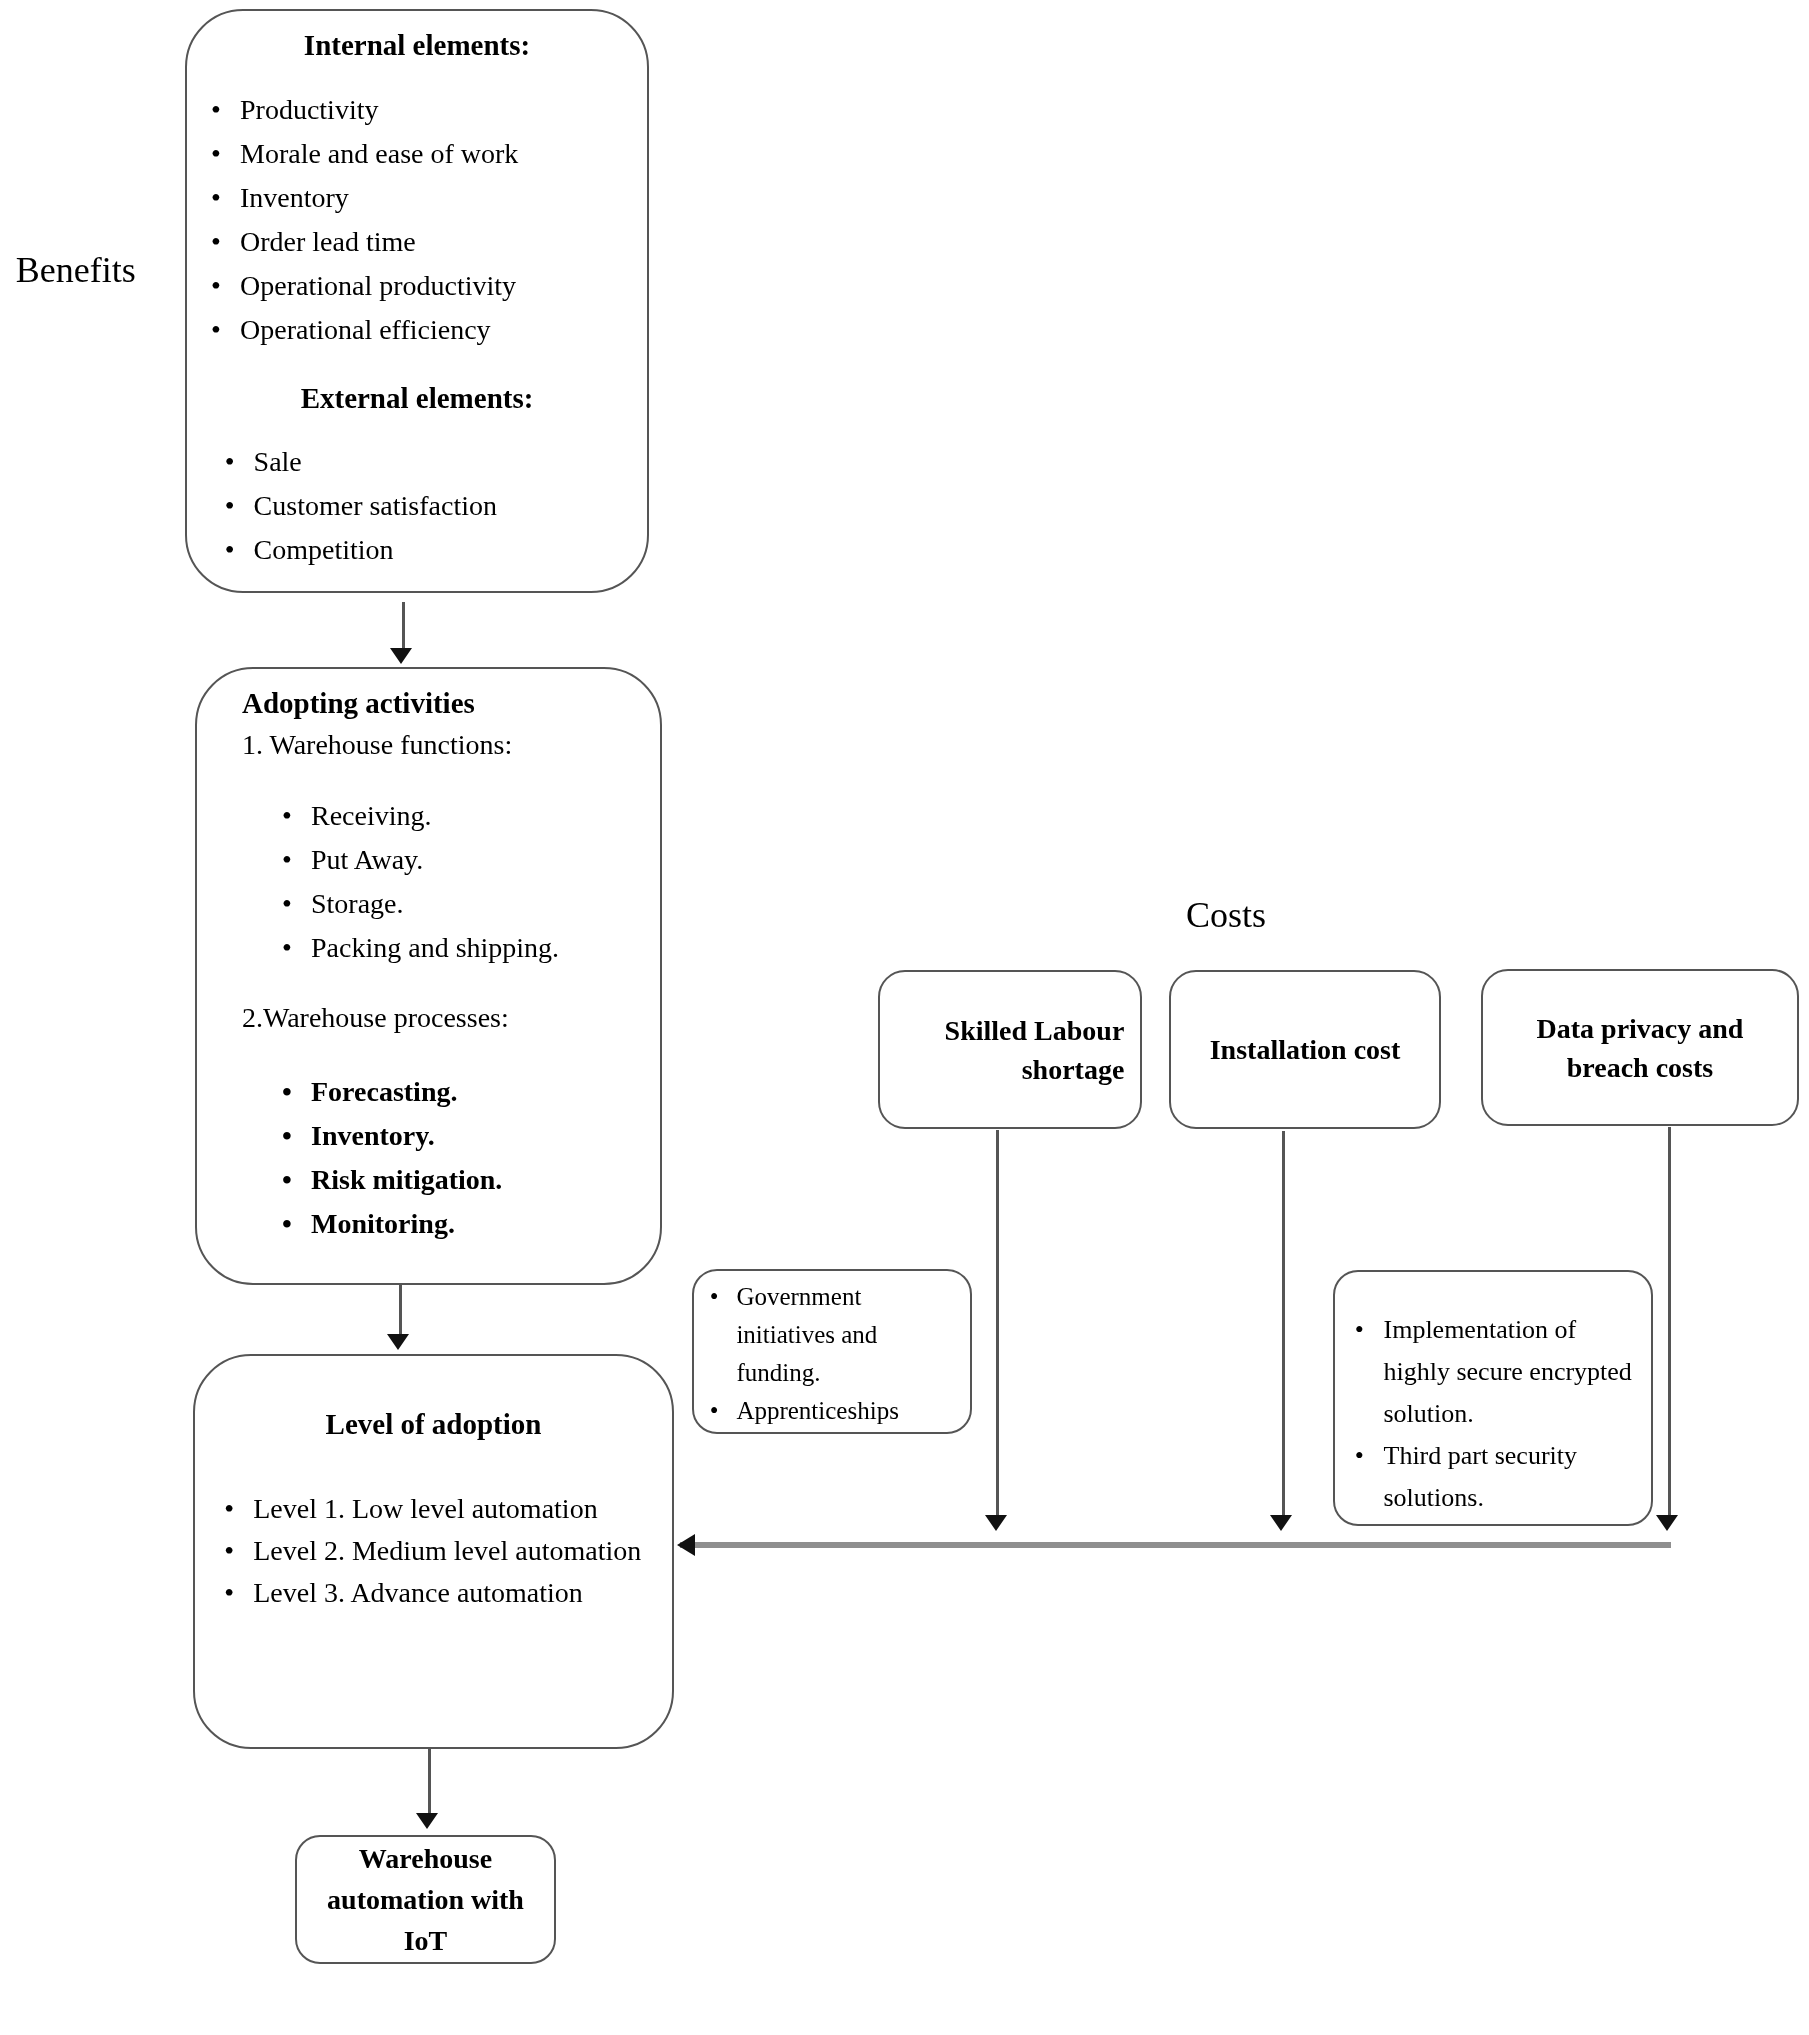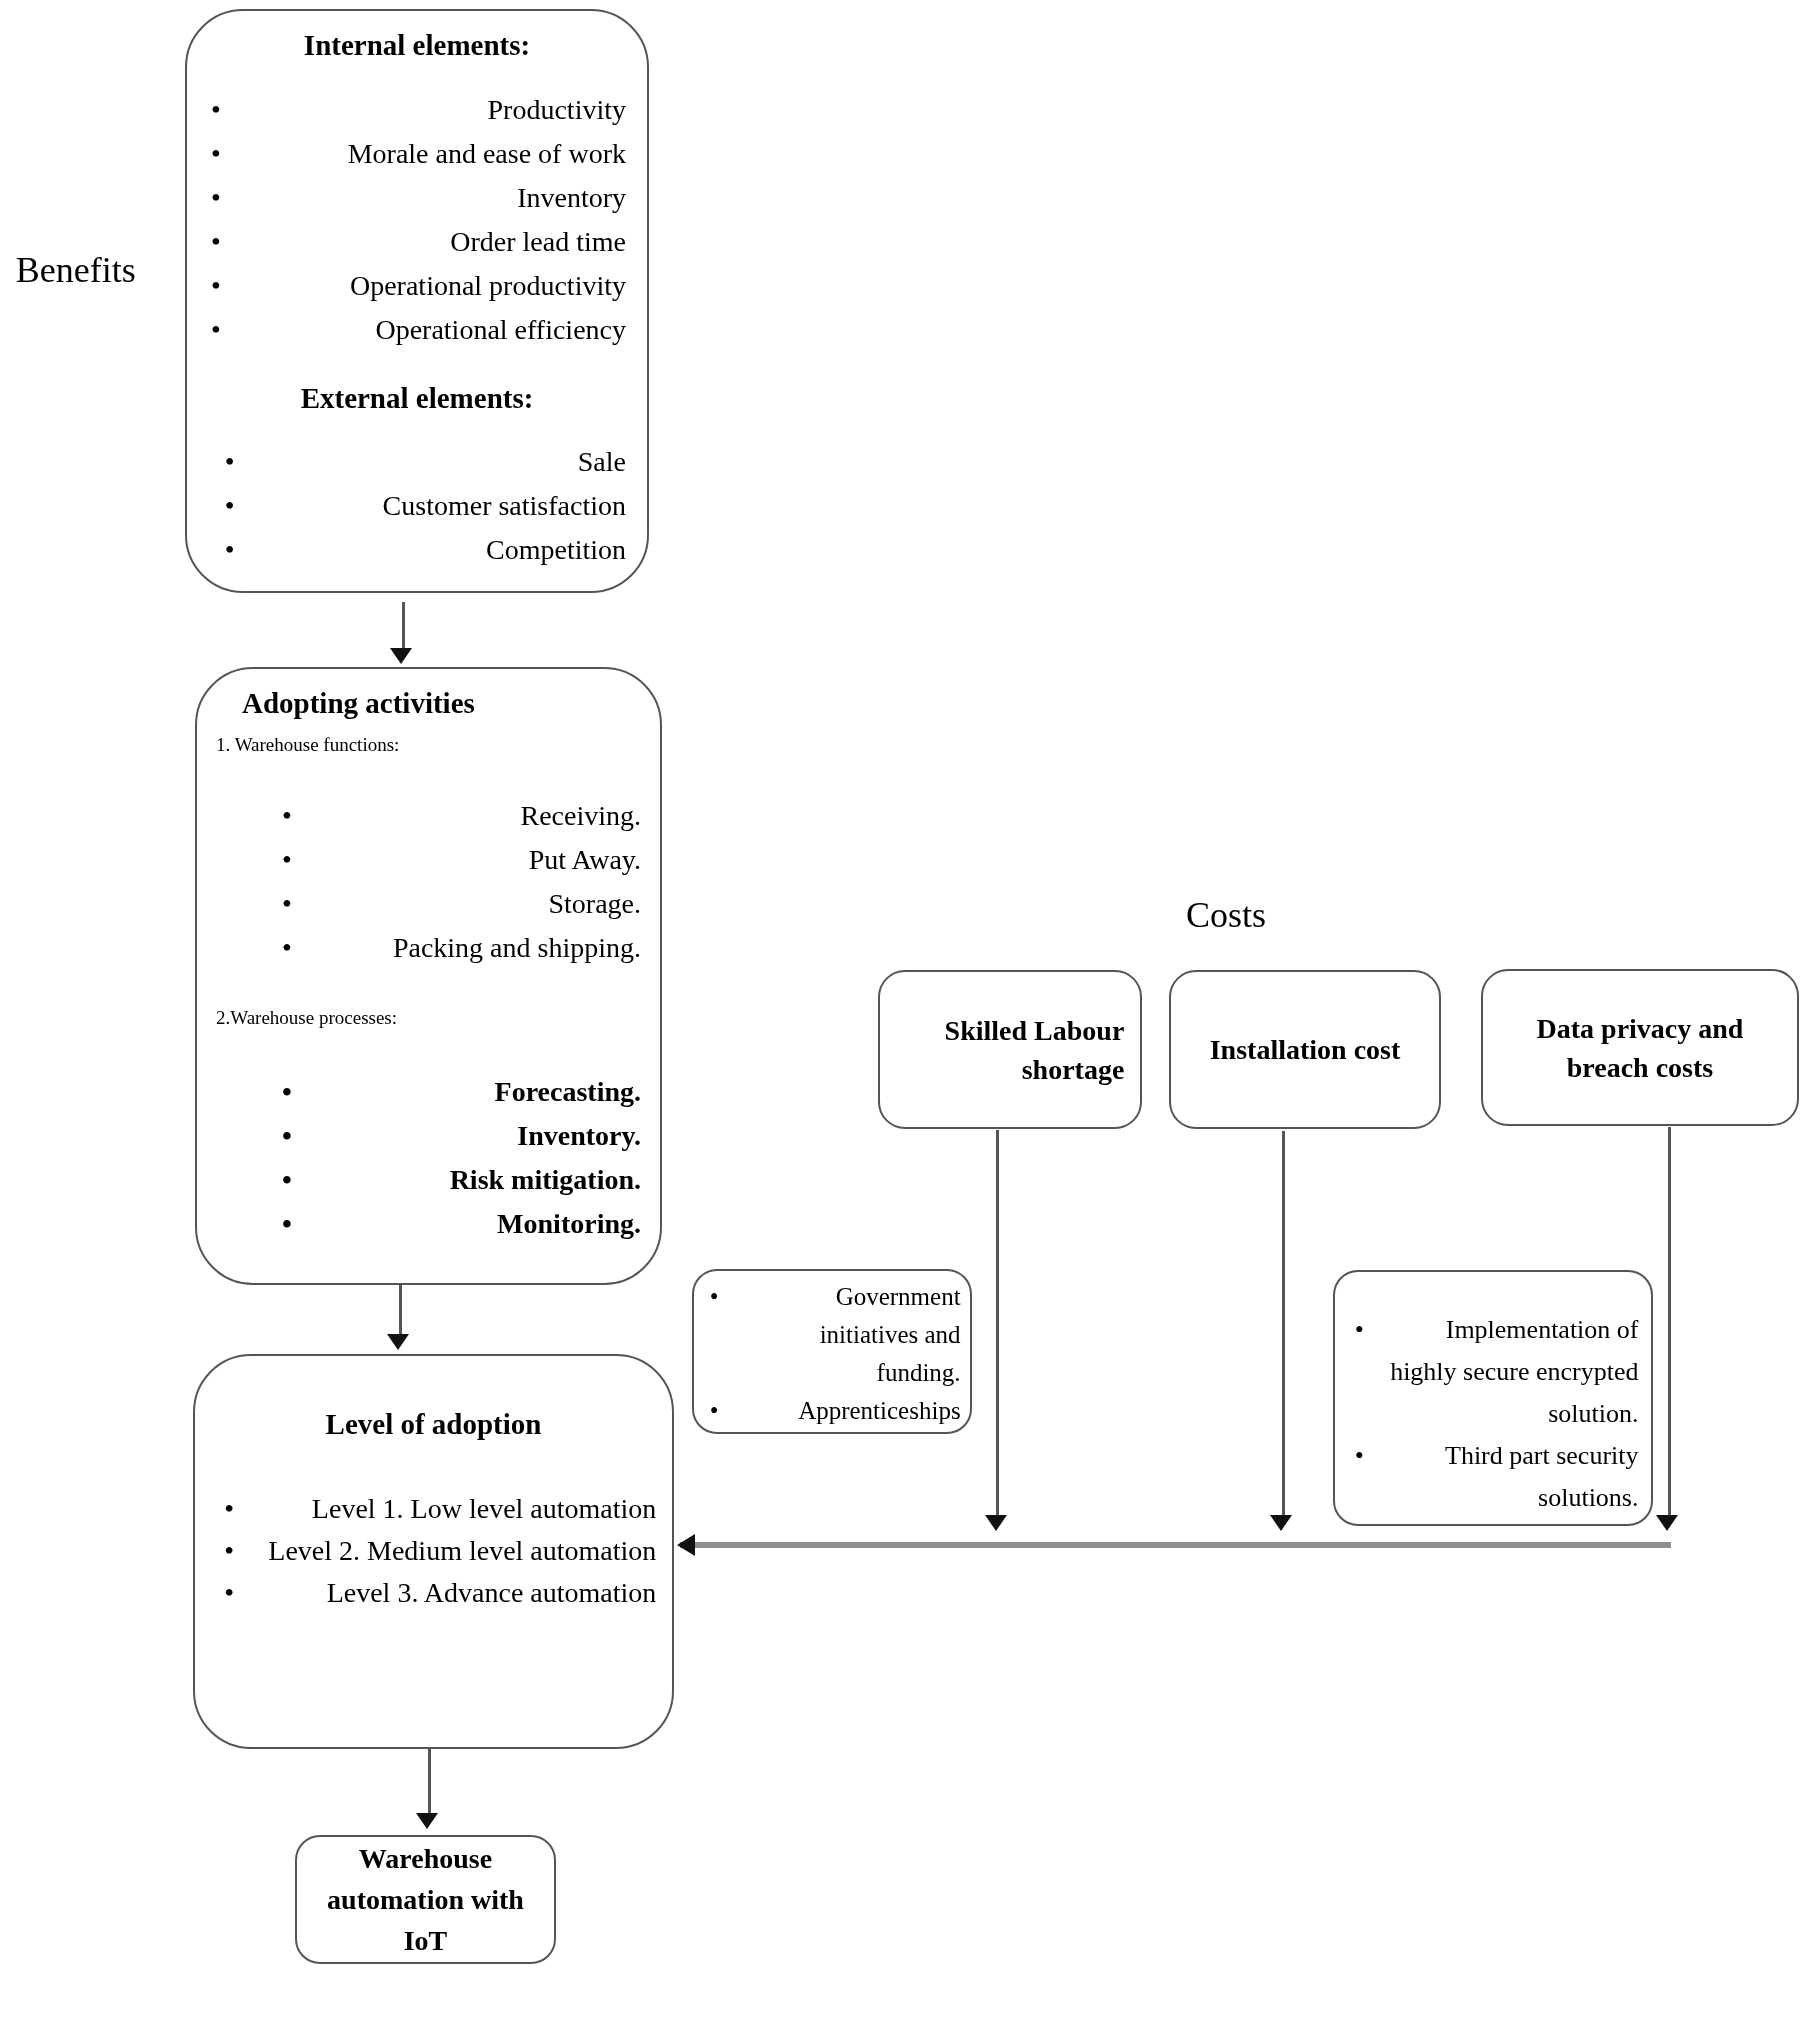--- a/index.html
+++ b/index.html
@@ -6,23 +6,23 @@
   .canvas{
     position:relative;width:1809px;height:2035px;background:#ffffff;
     font-family:"Liberation Serif","DejaVu Serif",serif;color:#000000;overflow:hidden;
   }
   .side-label{position:absolute;font-size:36px;color:#000;}
   .box{position:absolute;box-sizing:border-box;background:#fff;border:2.6px solid #555555;}
   .big-round{border-radius:58px;}
   .small-round{border-radius:27px;}
   .box-heading{font-weight:bold;font-size:29px;line-height:42px;text-align:center;}
   .left-head{font-weight:bold;font-size:29px;line-height:41px;text-align:left;margin-left:26px;}
-  .sec-label{font-size:19px;line-height:41px;}
+  .sec-label{font-size:28px;line-height:41px;margin-left:26px;}
   ul{list-style:none;margin:0;padding:0;}
-  li{position:relative;font-size:28px;line-height:44px;padding-left:32px;text-align:right;}
+  li{position:relative;font-size:28px;line-height:44px;padding-left:32px;}
   .bullet{position:absolute;left:3.1px;top:0;}
   .bullet::before{content:"\2022";}
   .benefits-box{left:185px;top:9px;width:464px;height:584px;padding:12.5px 21px;}
   .benefits-box .h1{margin-top:0;}
   .benefits-box .ul-internal{margin-top:22px;}
   .benefits-box .h2{margin-top:25px;}
   .benefits-box .ul-external{margin-top:21px;margin-left:13.6px;}
   .adopting-box{left:195px;top:667px;width:467px;height:618px;padding:13.6px 19px;}
   .adopting-box .ul-funcs{margin:29px 0 0 63px;}
   .adopting-box .ul-procs{margin:32px 0 0 63px;font-weight:bold;}

